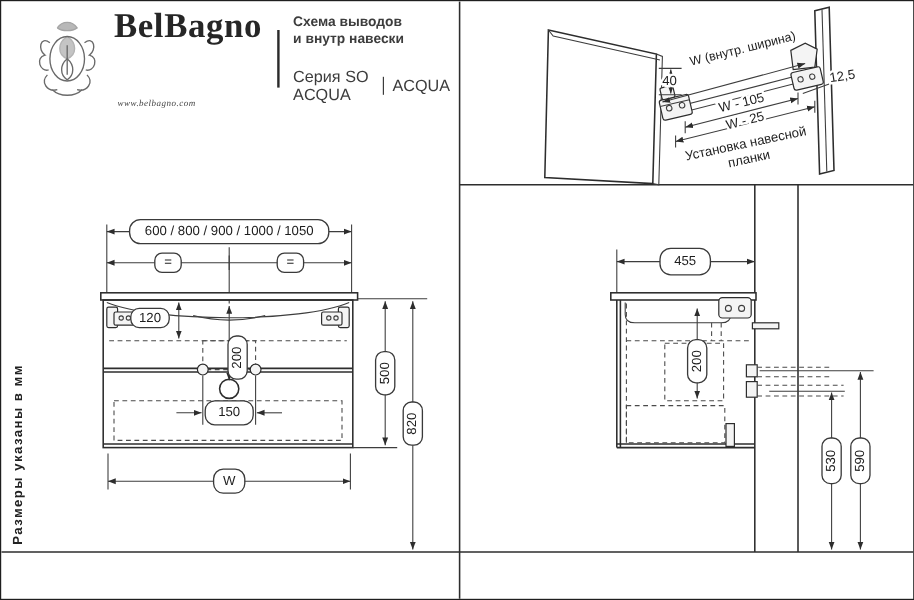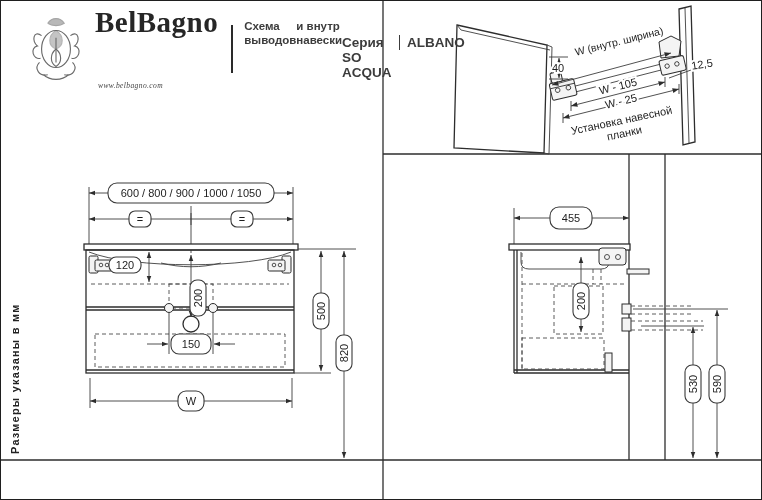--- a/index.html
+++ b/index.html
@@ -9,23 +9,23 @@
     font-family:"Liberation Sans",sans-serif;
   }
   #artwork{position:absolute;left:0;top:0;width:762px;height:500px;}
   
   .header{position:absolute;left:24px;top:8px;width:350px;height:80px;display:flex;align-items:center;}
   .crest{width:62px;height:68px;flex:0 0 auto;}
   .brandblock{margin-left:8px;display:flex;flex-direction:column;align-items:flex-start;gap:42px;}
   .brand{font-family:"Liberation Serif",serif;font-weight:bold;font-size:29px;color:#262626;line-height:1;letter-spacing:0.5px;}
   .website{font-family:"Liberation Serif",serif;font-size:7.5px;color:#444;margin-top:2px;margin-left:3px;letter-spacing:0.4px;font-style:italic;}
   .hdr-divider{width:2px;height:48px;background:#2a2a2a;margin:0 11px 0 13px;flex:0 0 auto;}
-  .titleblock{display:flex;flex-direction:row;justify-content:center;}
+  .titleblock{display:flex;flex-direction:column;justify-content:center;}
   .title-line{font-size:11.5px;color:#3c3c3c;font-weight:bold;line-height:1.25;}
-  .series-line{display:flex;margin-top:16px;font-size:13.5px;color:#3c3c3c;font-weight:bold;}
+  .series-line{display:flex;align-items:center;margin-top:16px;font-size:13.5px;color:#3c3c3c;font-weight:normal;}
   .series-divider{width:1.5px;height:15px;background:#3c3c3c;margin:0 7px;}
   
   .side-note{
     position:absolute;left:8px;top:453px;transform:rotate(-90deg);transform-origin:0 0;
     font-size:11px;font-weight:bold;color:#222;letter-spacing:1.2px;white-space:nowrap;
   }
   
   .ln{stroke:#2d2d2d;stroke-width:1.3;fill:none;}
   .lnw{stroke:#2d2d2d;stroke-width:1.3;fill:#ffffff;}
   .thin{stroke:#3d3d3d;stroke-width:0.9;fill:none;}
@@ -317,20 +317,20 @@
       <div class="brand">BelBagno</div>
       <div class="website">www.belbagno.com</div>
     </div>
     <div class="hdr-divider"></div>
     <div class="titleblock">
       <div class="title-line">Схема выводов</div>
       <div class="title-line">и внутр навески</div>
       <div class="series-line">
         <span>Серия SO ACQUA</span>
         <span class="series-divider"></span>
-        <span>ALBANO</span>
+        <span>ACQUA</span>
       </div>
     </div>
   </div>
 
   <div class="side-note">Размеры указаны в мм</div>
 
 </div>
 
 </body></html>

